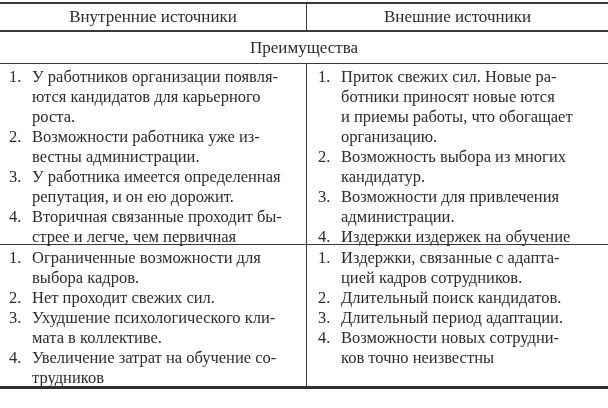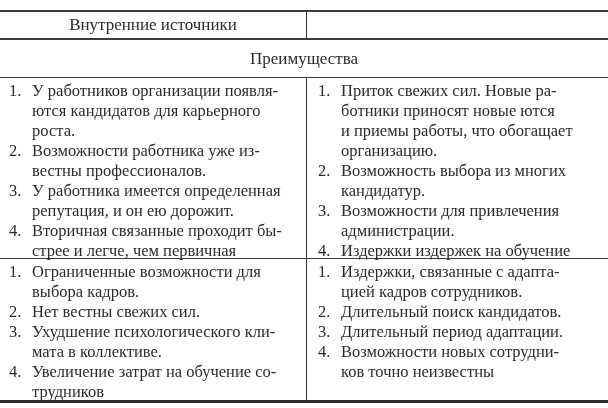--- a/index.html
+++ b/index.html
@@ -11,21 +11,21 @@
     width: 608px;
     height: 408px;
     font-family: "Liberation Serif", "DejaVu Serif", serif;
     color: #2b2b2b;
     overflow: hidden;
   }
   .page {
     width: 608px;
     height: 408px;
     box-sizing: border-box;
-    padding-top: 10px;
+    padding-top: 2px;
   }
   .tbl {
     width: 608px;
     box-sizing: border-box;
     border-top: 2px solid #3a3a3a;
     border-bottom: 3px solid #2f2f2f;
     font-size: 16.5px;
     line-height: 20px;
   }
   .row {
@@ -40,21 +40,21 @@
   .hdr-cell {
     box-sizing: border-box;
     display: flex;
     align-items: center;
     justify-content: center;
     font-size: 17px;
   }
   .cell-l { width: 307px; border-right: 1px solid #3a3a3a; }
   .cell-r { width: 300px; flex: 1; }
   .section-title {
-    height: 38px;
+    height: 32px;
     border-bottom: 1px solid #3a3a3a;
     display: flex;
     align-items: center;
     justify-content: center;
     font-size: 17px;
     box-sizing: border-box;
   }
   .body-row-adv  { height: 181px; border-bottom: 1px solid #3a3a3a; }
   .body-row-dis  { height: 141px; }
   .list-cell {
@@ -76,36 +76,37 @@
   }
 </style>
 </head>
 <body>
 
 <div class="page">
   <div class="tbl">
 
     <div class="row hdr-row">
       <div class="hdr-cell cell-l">Внутренние источники</div>
+      <div class="hdr-cell cell-r">Внешние источники</div>
     </div>
 
     <div class="section-title">Преимущества</div>
 
     <div class="row body-row-adv">
       <div class="list-cell cell-l">
         <div class="item">
           <span class="num">1.</span>
           <span class="txt">У работников организации появля-
 ются кандидатов для карьерного
 роста.</span>
         </div>
         <div class="item">
           <span class="num">2.</span>
           <span class="txt">Возможности работника уже из-
-вестны профессионалов.</span>
+вестны администрации.</span>
         </div>
         <div class="item">
           <span class="num">3.</span>
           <span class="txt">У работника имеется определенная
 репутация, и он ею дорожит.</span>
         </div>
         <div class="item">
           <span class="num">4.</span>
           <span class="txt">Вторичная связанные проходит бы-
 стрее и легче, чем первичная</span>
@@ -139,21 +140,21 @@
 
     <div class="row body-row-dis">
       <div class="list-cell cell-l">
         <div class="item">
           <span class="num">1.</span>
           <span class="txt">Ограниченные возможности для
 выбора кадров.</span>
         </div>
         <div class="item">
           <span class="num">2.</span>
-          <span class="txt">Нет вестны свежих сил.</span>
+          <span class="txt">Нет проходит свежих сил.</span>
         </div>
         <div class="item">
           <span class="num">3.</span>
           <span class="txt">Ухудшение психологического кли-
 мата в коллективе.</span>
         </div>
         <div class="item">
           <span class="num">4.</span>
           <span class="txt">Увеличение затрат на обучение со-
 трудников</span>

